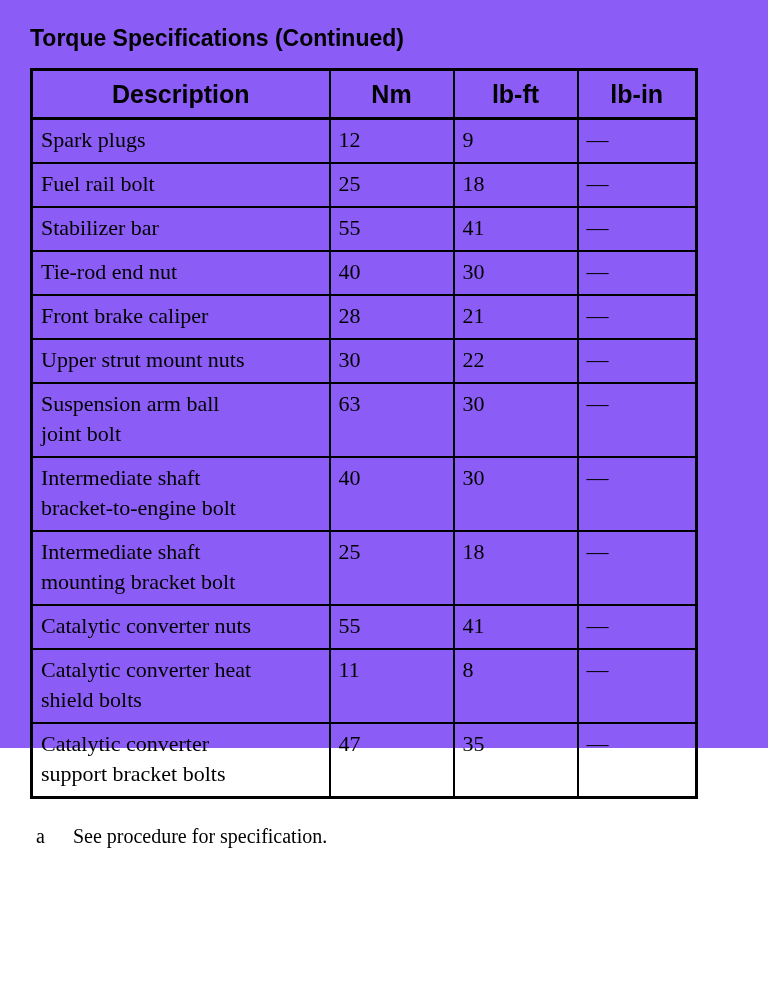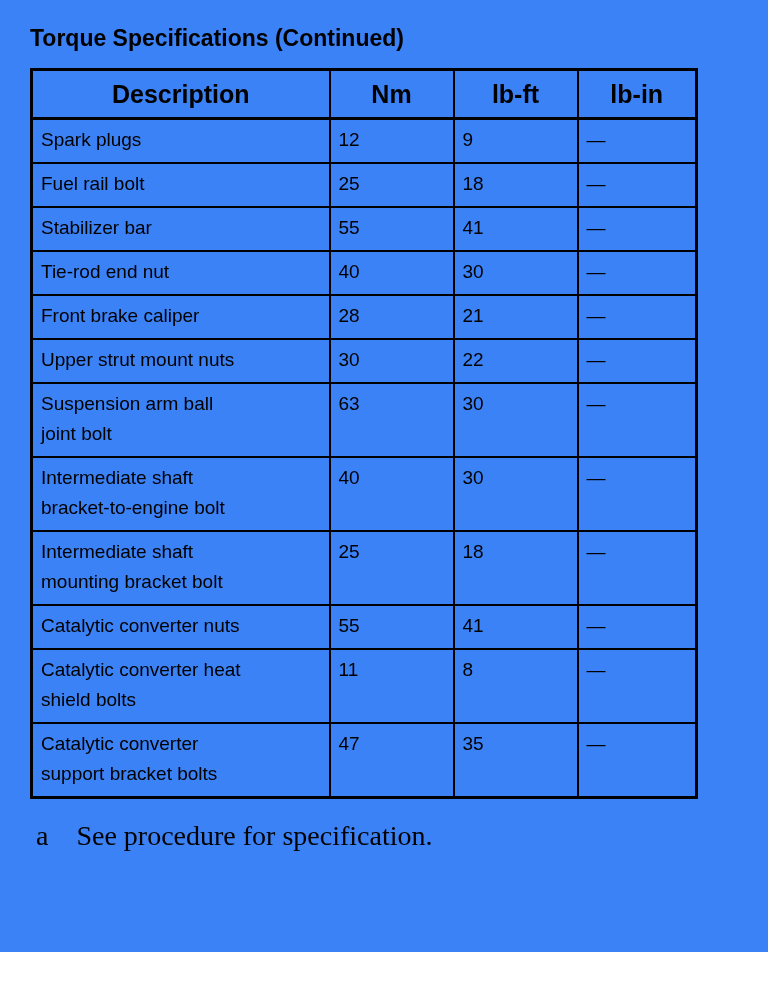--- a/index.html
+++ b/index.html
@@ -10,23 +10,23 @@
   body {
     width: 768px;
     height: 984px;
     overflow: hidden;
     color: #000000;
     font-family: "Liberation Serif", serif;
   }
   .page {
     box-sizing: border-box;
     width: 768px;
-    height: 952px;
+    height: 748px;
     padding: 24px 12px 0 30px;
-    background: #3b82f6;
+    background: #8b5cf6;
   }
   .doc-title {
     font-family: "Liberation Sans", sans-serif;
     font-weight: bold;
     font-size: 23px;
     line-height: 28px;
     margin: 0 0 16px 0;
     color: #000000;
   }
   table.spec-table {
@@ -44,38 +44,38 @@
     font-weight: bold;
     font-size: 25px;
     text-align: center;
     vertical-align: middle;
     border: 2px solid #000000;
     border-bottom: 3px solid #000000;
     padding: 11px 4px;
     line-height: 24px;
   }
   .spec-table td {
-    font-family: Liberation Sans, sans-serif;
-    font-size: 19px;
+    font-family: Liberation Serif, serif;
+    font-size: 22px;
     line-height: 30px;
     vertical-align: top;
     border: 2px solid #000000;
     padding: 5px 6px 7px 8px;
   }
   .spec-table td.td-desc {
     text-align: left;
     white-space: pre-line;
   }
   .spec-table td.td-num {
     text-align: left;
   }
   .footnote {
     margin-top: 22px;
     font-family: "Liberation Serif", serif;
-    font-size: 28px;
+    font-size: 20px;
     line-height: 30px;
     padding-left: 6px;
   }
   .footnote .marker {
     display: inline-block;
     margin-right: 28px;
   }
 </style>
 </head>
 <body>

